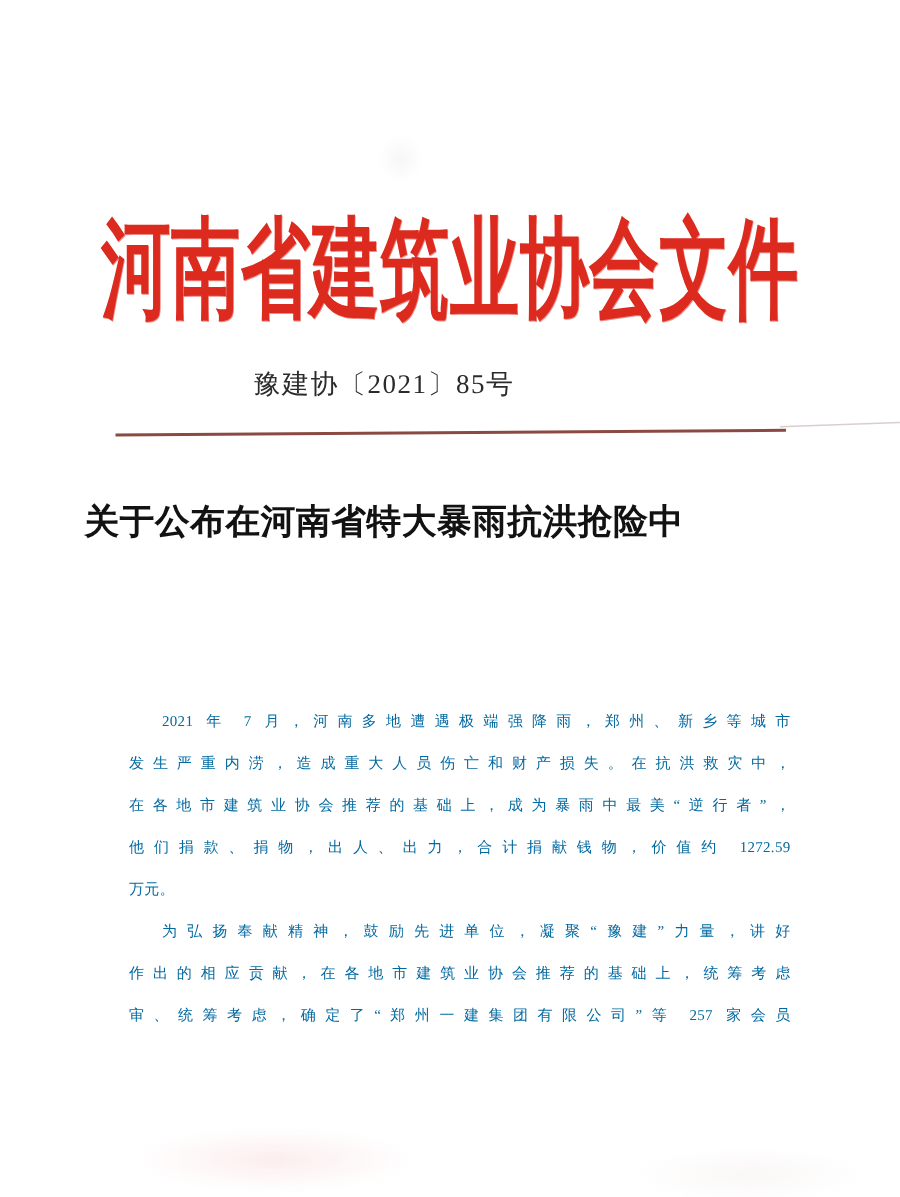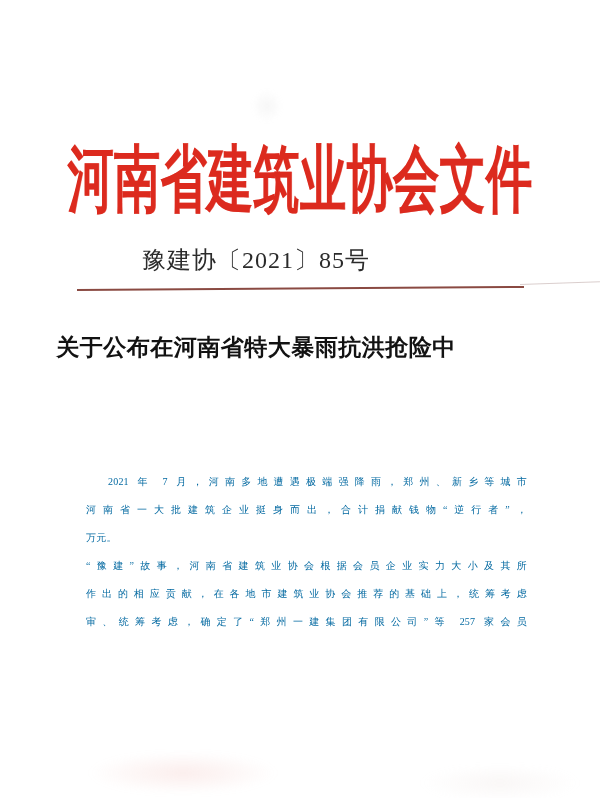--- a/index.html
+++ b/index.html
@@ -39,21 +39,21 @@
     text-shadow: 0.5px 0.5px 0 rgba(220,42,30,0.55);
   }
 
   
   .doc-number {
     position: absolute;
     top: 244px;
     left: 0;
     width: 512px;
     text-align: center;
-    font-size: 24px;
+    font-size: 18px;
     letter-spacing: 1px;
     color: #2b2b2b;
   }
 
   
   .red-rule {
     position: absolute;
     top: 289px;
     left: 77px;
     width: 447px;
@@ -155,23 +155,25 @@
 
   <div class="red-rule"></div>
   <div class="red-rule-ghost"></div>
 
   <div class="doc-title">
     <div>关于公布在河南省特大暴雨抗洪抢险中</div>
   </div>
 
   <div class="body-text">
       <div class="body-line first">2021 年 7 月，河南多地遭遇极端强降雨，郑州、新乡等城市</div>
-      <div class="body-line">河南省一大批建筑企业挺身而出，合计捐献钱物“逆行者”，</div>
+      <div class="body-line">发生严重内涝，造成重大人员伤亡和财产损失。在抗洪救灾中，</div>
+      <div class="body-line">在各地市建筑业协会推荐的基础上，成为暴雨中最美“逆行者”，</div>
+      <div class="body-line">他们捐款、捐物，出人、出力，合计捐献钱物，价值约 1272.59</div>
       <div class="body-line short">万元。</div>
-      <div class="body-line">“豫建”故事，河南省建筑业协会根据会员企业实力大小及其所</div>
+      <div class="body-line first">为弘扬奉献精神，鼓励先进单位，凝聚“豫建”力量，讲好</div>
       <div class="body-line">作出的相应贡献，在各地市建筑业协会推荐的基础上，统筹考虑</div>
       <div class="body-line">审、统筹考虑，确定了“郑州一建集团有限公司”等 257 家会员</div>
     </div>
 
   <div class="scan-smudge-mid"></div>
   <div class="scan-smudge-bottom"></div>
   <div class="scan-smudge-bottom2"></div>
 
 </div>
 

